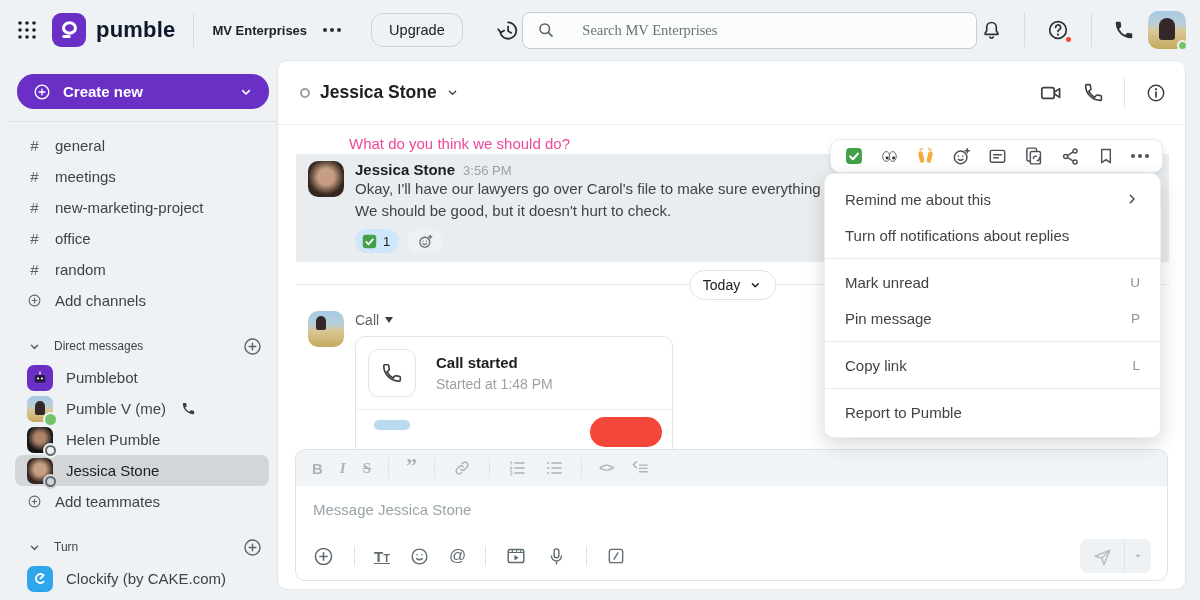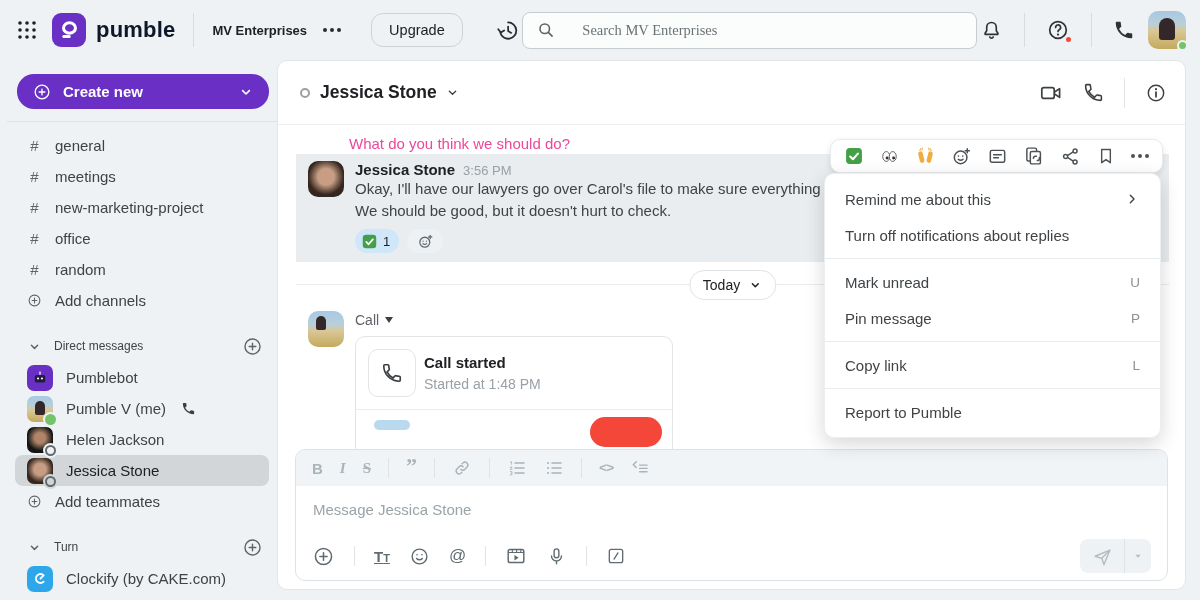--- a/index.html
+++ b/index.html
@@ -78,21 +78,21 @@
   .rx-pill { height:24px; padding:0 9px 0 6px; border-radius:12px; background:#cfe7f8; display:flex; align-items:center; gap:5px; font-size:13px; color:#202124; }
   .rx-add { height:24px; width:36px; border-radius:12px; background:#eef1f3; display:flex; align-items:center; justify-content:center; color:#5f6b70; }
 
   .day-div { position:relative; margin:22px 16px 0 18px; border-top:1px solid #e8ecee; }
   .day-pill { position:absolute; left:50%; top:-15px; transform:translateX(-50%); height:30px; background:#fff; border:1px solid #dfe3e5; border-radius:16px; display:flex; align-items:center; gap:8px; padding:0 13px; font-size:14px; color:#202124; }
 
   .msg-milica { margin:26px 16px 0 30px; display:flex; gap:11px; }
   .call-label { display:flex; align-items:center; gap:6px; font-size:14px; color:#5f6368; margin-top:1px; }
   .tri-down { width:0; height:0; border-left:4.5px solid transparent; border-right:4.5px solid transparent; border-top:6px solid #3c4043; }
   .call-card { margin-top:8px; width:318px; height:128px; border:1px solid #e1e5e7; border-radius:10px; background:#fff; overflow:hidden; }
-  .cc-top { display:flex; align-items:center; gap:8px; padding:12px; }
+  .cc-top { display:flex; align-items:center; gap:20px; padding:12px; }
   .cc-iconbox { width:48px; height:48px; border:1px solid #e1e5e7; border-radius:10px; display:flex; align-items:center; justify-content:center; color:#3c4043; }
   .cc-title { font-size:15px; font-weight:bold; }
   .cc-sub { font-size:14px; color:#9aa0a6; margin-top:5px; }
   .cc-foot { border-top:1px solid #eaeef0; padding:7px 10px 0 10px; display:flex; align-items:flex-start; justify-content:space-between; }
   .cc-blur { width:36px; height:10px; margin:3px 0 0 8px; border-radius:5px; background:#b9d9ee; }
   .cc-join { width:72px; height:30px; border-radius:15px; background:#f4473a; border:none; }
 
   
   .hover-toolbar { position:absolute; top:14px; right:22px; height:34px; background:#fff; border:1px solid #e6eaec; border-radius:10px; box-shadow:0 2px 6px rgba(0,0,0,.10); display:flex; align-items:center; gap:15px; padding:0 13px; z-index:5; color:#4c5357; }
   .ht-more { display:flex; gap:3px; }
@@ -292,21 +292,21 @@
       <span class="dm-phone">
           <svg width="15" height="15" viewBox="0 0 24 24" fill="currentColor">
             <path d="M6.62 10.79a15.05 15.05 0 0 0 6.59 6.59l2.2-2.2a1 1 0 0 1 1.01-.24c1.12.37 2.33.57 3.58.57a1 1 0 0 1 1 1V20a1 1 0 0 1-1 1C10.61 21 3 13.39 3 4a1 1 0 0 1 1-1h3.5a1 1 0 0 1 1 1c0 1.25.2 2.45.57 3.57a1 1 0 0 1-.25 1.02l-2.2 2.2z"></path>
           </svg>
         </span>
     </div>
     <div class="side-item">
       <span class="dm-avatar av-helen">
           <span class="st-off"></span>
         </span>
-      <span>Helen Jackson</span>
+      <span>Helen Pumble</span>
     </div>
     <div class="side-item sel">
       <span class="dm-avatar av-jessica">
           <span class="st-off"></span>
         </span>
       <span>Jessica Stone</span>
     </div>
     <div class="side-item">
       <span class="icon-gray" style="width:15px;display:flex;justify-content:center">
           <svg width="17" height="17" viewBox="0 0 24 24" fill="none" stroke="currentColor" stroke-width="1.7">

